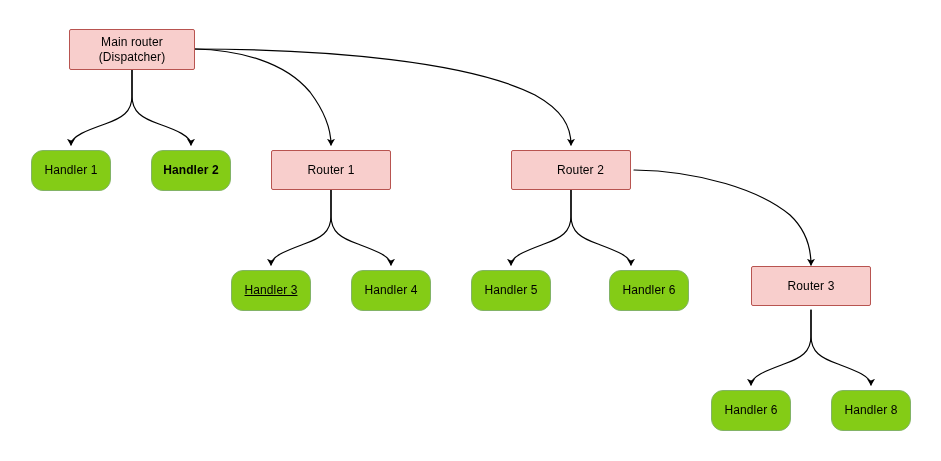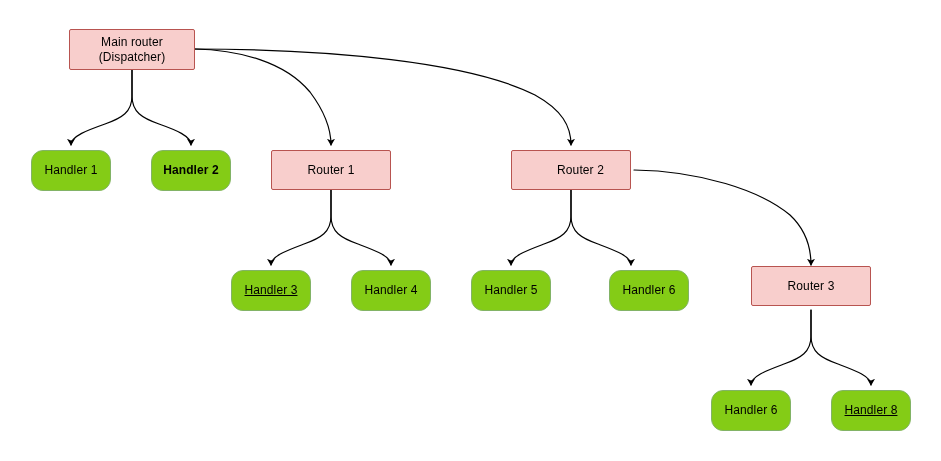--- a/index.html
+++ b/index.html
@@ -88,16 +88,16 @@
       <div class="node node-handler" style="left: 31px; top: 150px; width: 80px; height: 41px;"><span class="node-label">Handler 1</span></div>
       <div class="node node-handler" style="left: 151px; top: 150px; width: 80px; height: 41px; font-weight: bold;"><span class="node-label">Handler 2</span></div>
       <div class="node node-router" style="left: 271px; top: 150px; width: 120px; height: 40px;"><span class="node-label">Router 1</span></div>
       <div class="node node-router" style="left: 511px; top: 150px; width: 120px; height: 40px; padding-left: 19px;"><span class="node-label">Router 2</span></div>
       <div class="node node-handler" style="left: 231px; top: 270px; width: 80px; height: 41px; text-decoration: underline;"><span class="node-label">Handler 3</span></div>
       <div class="node node-handler" style="left: 351px; top: 270px; width: 80px; height: 41px;"><span class="node-label">Handler 4</span></div>
       <div class="node node-handler" style="left: 471px; top: 270px; width: 80px; height: 41px;"><span class="node-label">Handler 5</span></div>
       <div class="node node-handler" style="left: 609px; top: 270px; width: 80px; height: 41px;"><span class="node-label">Handler 6</span></div>
       <div class="node node-router" style="left: 751px; top: 266px; width: 120px; height: 40px;"><span class="node-label">Router 3</span></div>
       <div class="node node-handler" style="left: 711px; top: 390px; width: 80px; height: 41px;"><span class="node-label">Handler 6</span></div>
-      <div class="node node-handler" style="left: 831px; top: 390px; width: 80px; height: 41px; text-decoration: underline;"><span class="node-label">Handler 8</span></div>
+      <div class="node node-handler" style="left: 831px; top: 390px; width: 80px; height: 41px;"><span class="node-label">Handler 8</span></div>
     </div>
 
 </div>
 
 </body></html>

